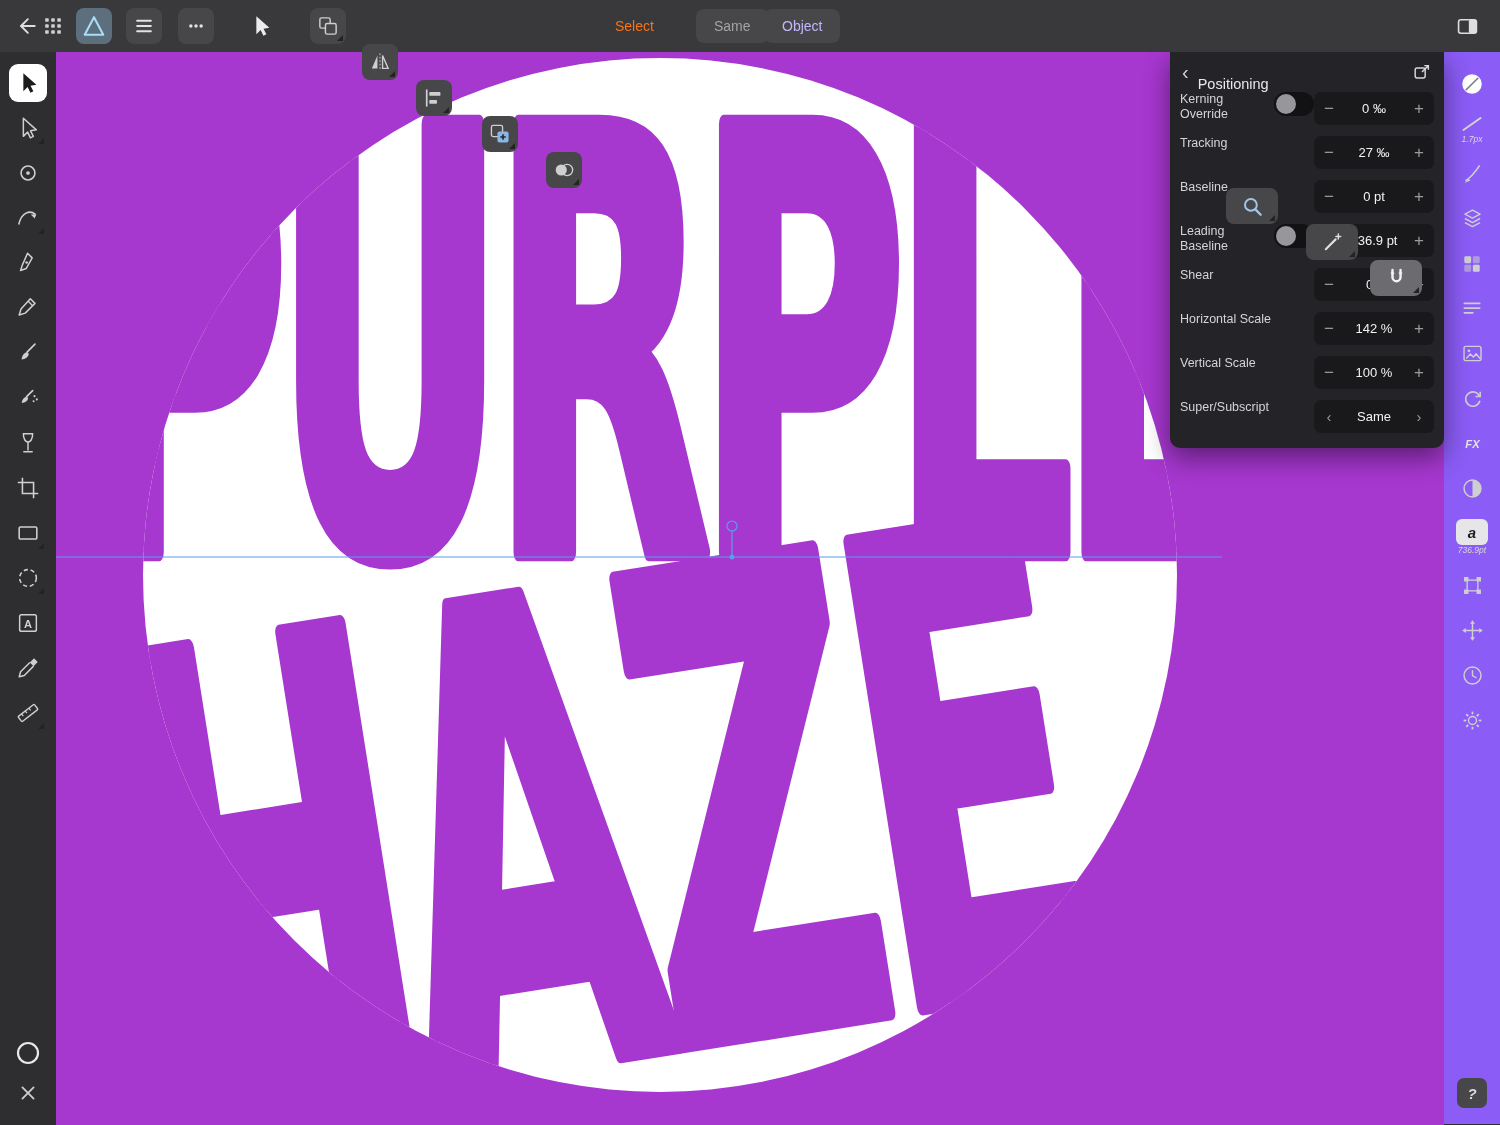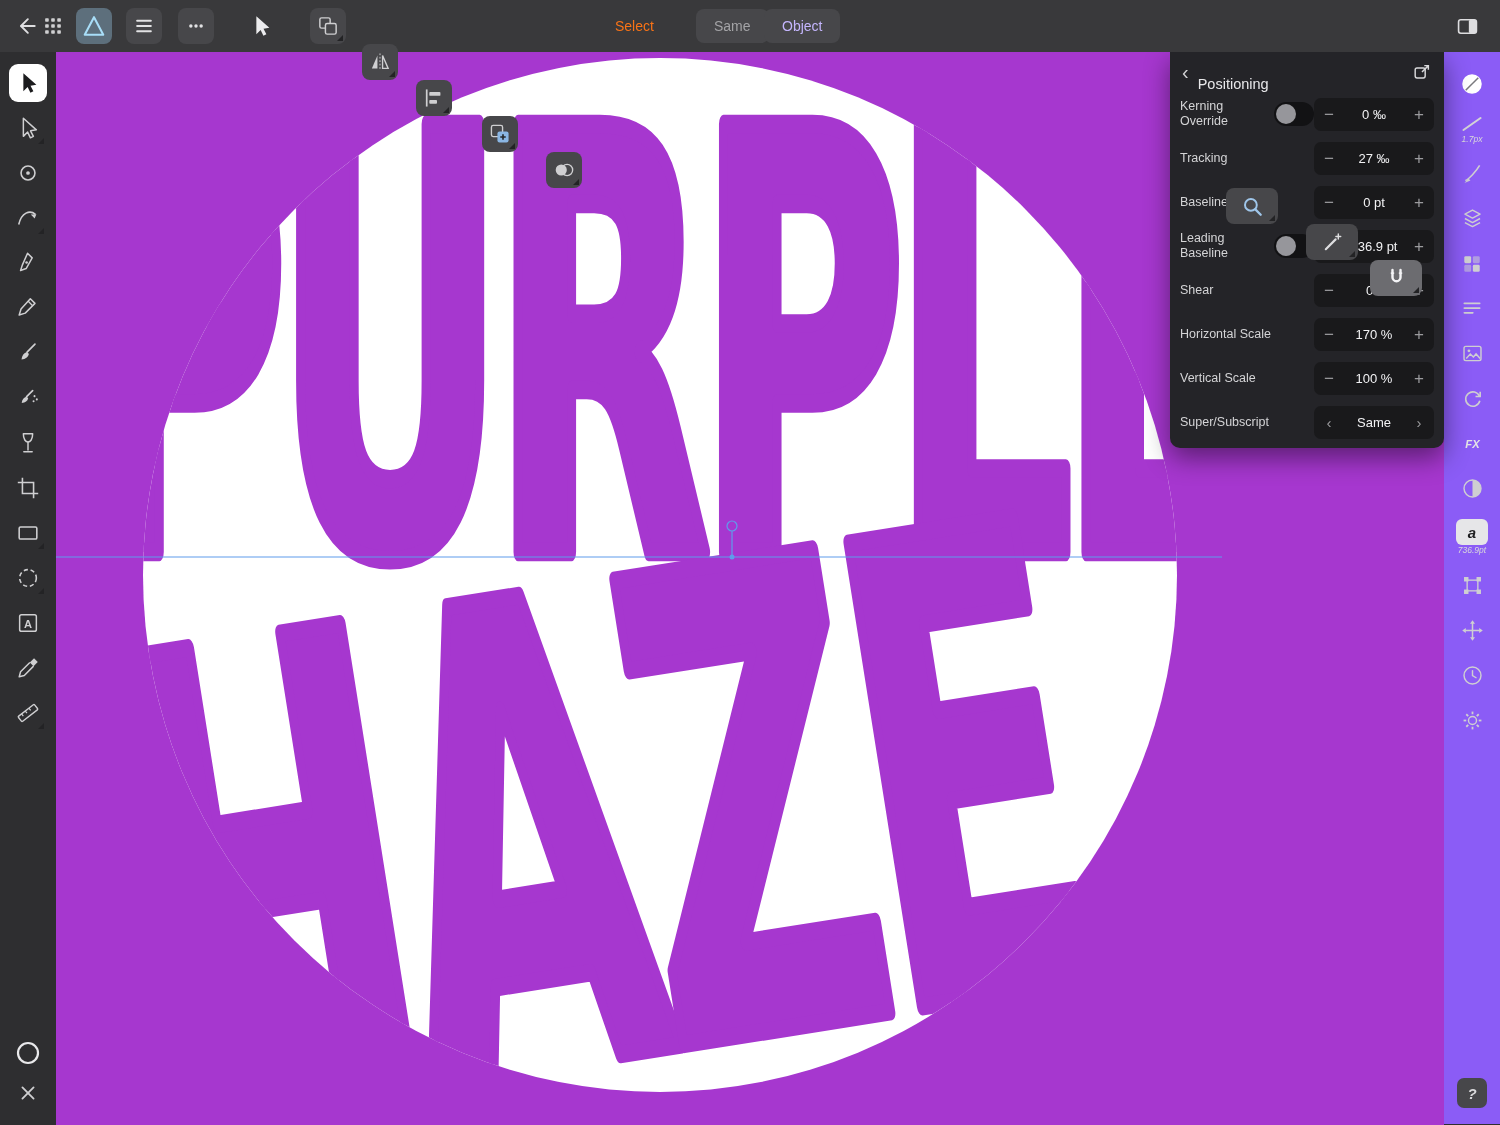--- a/index.html
+++ b/index.html
@@ -43,21 +43,21 @@
     color:#1f1f21;font-weight:bold;font-size:15px;}
   .help-btn{margin-top:auto;margin-bottom:16px;width:30px;height:30px;border-radius:7px;background:#47474a;
     color:#d9d9db;font-size:15px;font-weight:bold;display:flex;align-items:center;justify-content:center;}
   
   .panel{position:absolute;left:1170px;top:52px;width:274px;background:#242428;z-index:35;
     border-radius:0 0 10px 10px;box-shadow:0 10px 26px rgba(0,0,0,.45);padding-bottom:4px;}
   .panel-header{height:40px;display:flex;align-items:center;padding:0 12px;color:#e8e8ea;}
   .panel-back{font-size:20px;color:#d2d2d4;margin-right:9px;line-height:1;}
   .panel-title{font-size:14.5px;margin-top:24px;}
   .panel-detach{margin-left:auto;display:flex;}
-  .panel-row{height:44px;display:flex;align-items:center;padding:0 10px;}
+  .panel-row{height:44px;display:flex;align-items:flex-start;padding:0 10px;}
   .row-label{font-size:12.5px;color:#d4d4d6;width:100px;line-height:1.2;}
   .toggle{width:40px;height:24px;border-radius:12px;background:#121214;position:relative;flex:0 0 auto;}
   .toggle .knob{position:absolute;left:2px;top:2px;width:20px;height:20px;border-radius:50%;background:#96969b;}
   .stepper{margin-left:auto;width:120px;height:33px;background:#19191b;border-radius:7px;
     display:flex;align-items:center;flex:0 0 auto;}
   .step{width:30px;text-align:center;color:#9b9b9e;font-size:17px;background:none;border:none;padding:0;
     font-family:"Liberation Sans",sans-serif;line-height:33px;}
   .step.chev{font-size:15px;}
   .step-value{flex:1;text-align:center;font-size:13px;color:#f2f2f4;white-space:nowrap;}
   .row-toggle-right{margin-left:auto;margin-right:6px;}
@@ -403,21 +403,21 @@
       <button class="step">−</button>
       <div class="step-value">0 °</div>
       <button class="step">+</button>
     </div>
   </div>
 
   <div class="panel-row">
     <div class="row-label">Horizontal Scale</div>
     <div class="stepper">
       <button class="step">−</button>
-      <div class="step-value">170 %</div>
+      <div class="step-value">142 %</div>
       <button class="step">+</button>
     </div>
   </div>
 
   <div class="panel-row">
     <div class="row-label">Vertical Scale</div>
     <div class="stepper">
       <button class="step">−</button>
       <div class="step-value">100 %</div>
       <button class="step">+</button>

